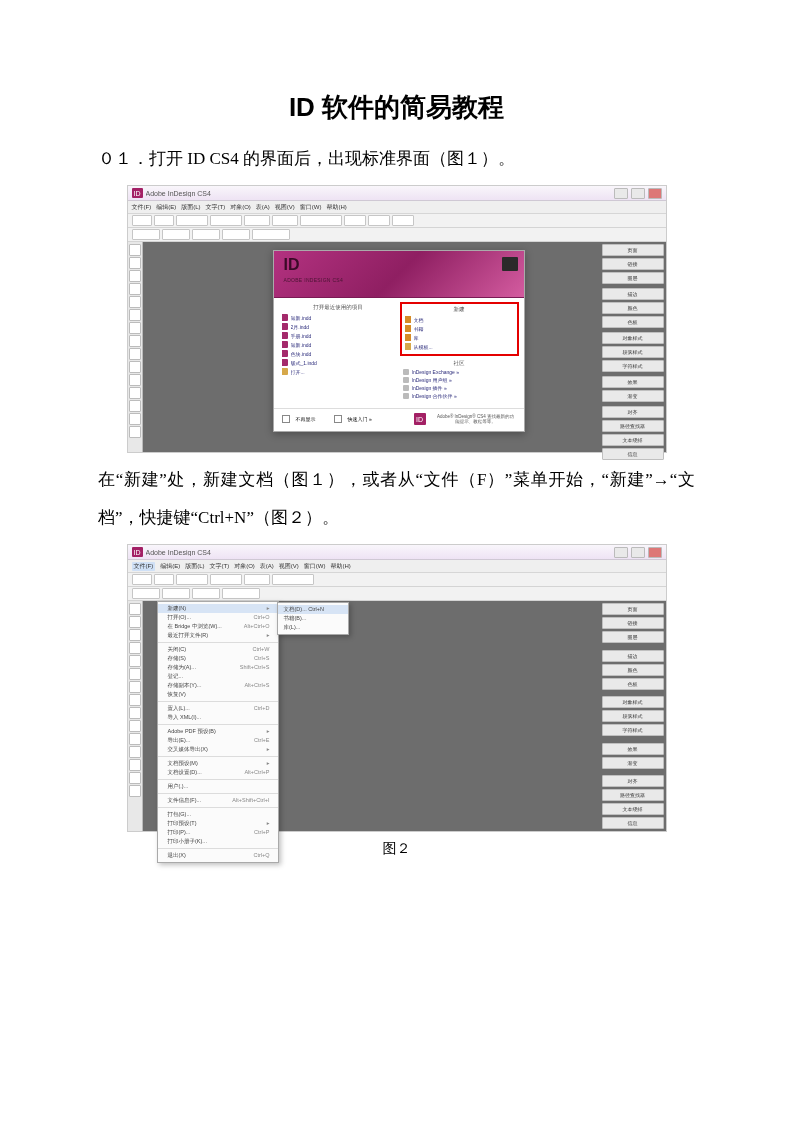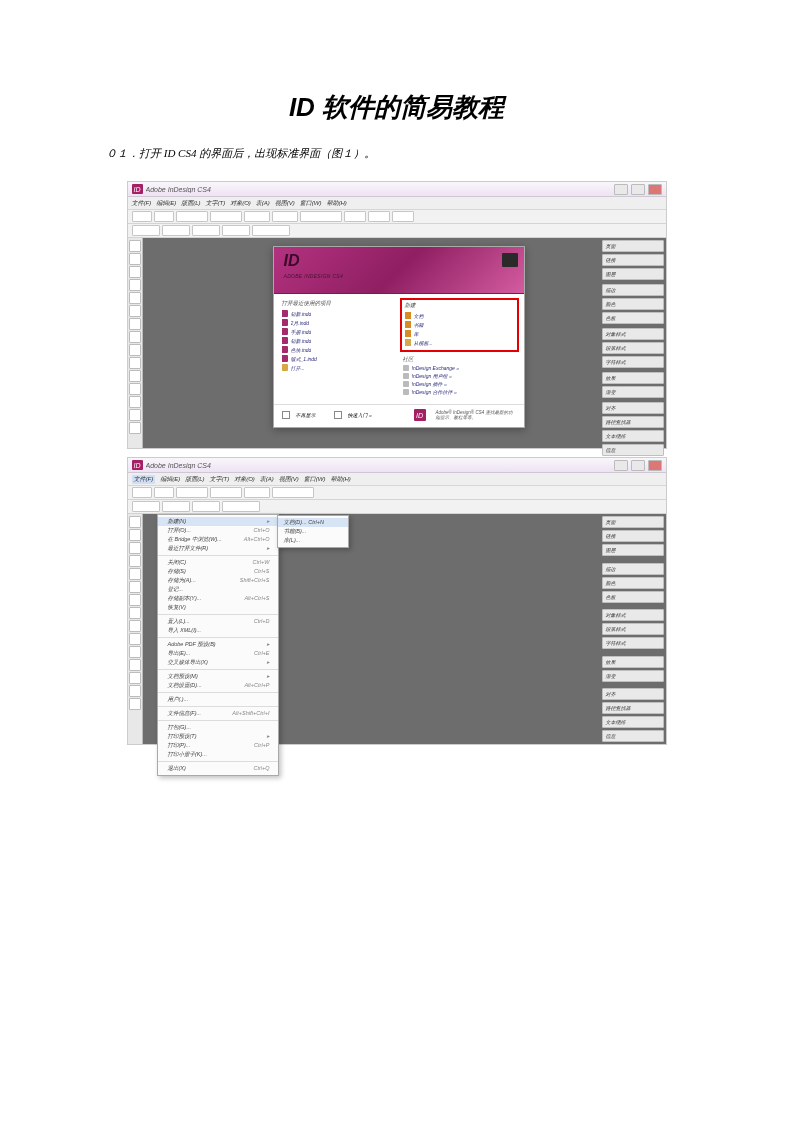--- a/index.html
+++ b/index.html
@@ -7,47 +7,47 @@
     padding: 0;
     background: #fff;
     font-family: "SimSun", "宋体", serif;
     width: 793px;
     height: 1122px;
     position: relative;
   }
   .page {
     padding: 90px 90px 0 90px;
     box-sizing: border-box;
-    font-style: italic;
   }
   h1 {
     font-family: "Microsoft YaHei", "SimHei", sans-serif;
     font-size: 26px;
     font-weight: bold;
     text-align: center;
     margin: 0 0 15px 0;
   }
   .para {
-    font-size: 11px;
+    font-size: 17px;
     line-height: 2.2;
     text-align: justify;
-    margin: 16px;
+    margin: 8px;
   }
   .caption {
     text-align: center;
     font-size: 14px;
     margin: 5px 0 18px 0;
   }
   
   .figure {
     width: 540px;
     margin: 3px auto 8px auto;
     border: 1px solid #ccc;
     background: #6d6d6d;
     box-sizing: border-box;
+    text-align: center;
   }
   .titlebar {
     height: 14px;
     background: linear-gradient(#f9f6fb, #eee3f4);
     border-bottom: 1px solid #cfc8d4;
     display: flex;
     align-items: center;
     padding: 0 4px;
     gap: 3px;
   }
@@ -443,20 +443,21 @@
         <div class="panel">渐变</div>
         <div style="height:4px"></div>
         <div class="panel">对齐</div>
         <div class="panel">路径查找器</div>
         <div class="panel">文本绕排</div>
         <div class="panel">信息</div>
       </div>
     </div>
   </div>
 
+  <p class="para">在“新建”处，新建文档（图１），或者从“文件（F）”菜单开始，“新建”→“文档”，快捷键“Ctrl+N”（图２）。</p>
 
   <div class="figure">
     <div class="titlebar">
       <div class="id-badge">ID</div>
       <div class="titlebar-text">Adobe InDesign CS4</div>
       <div class="titlebar-spacer"></div>
       <div class="titlebar-btn"></div>
       <div class="titlebar-btn"></div>
       <div class="titlebar-btn" style="background:#d77;"></div>
     </div>
@@ -632,14 +633,15 @@
         <div class="panel">效果</div>
         <div class="panel">渐变</div>
         <div style="height:4px"></div>
         <div class="panel">对齐</div>
         <div class="panel">路径查找器</div>
         <div class="panel">文本绕排</div>
         <div class="panel">信息</div>
       </div>
     </div>
   </div>
+  <div class="caption">图２</div>
 
 </div>
 
 </body></html>

